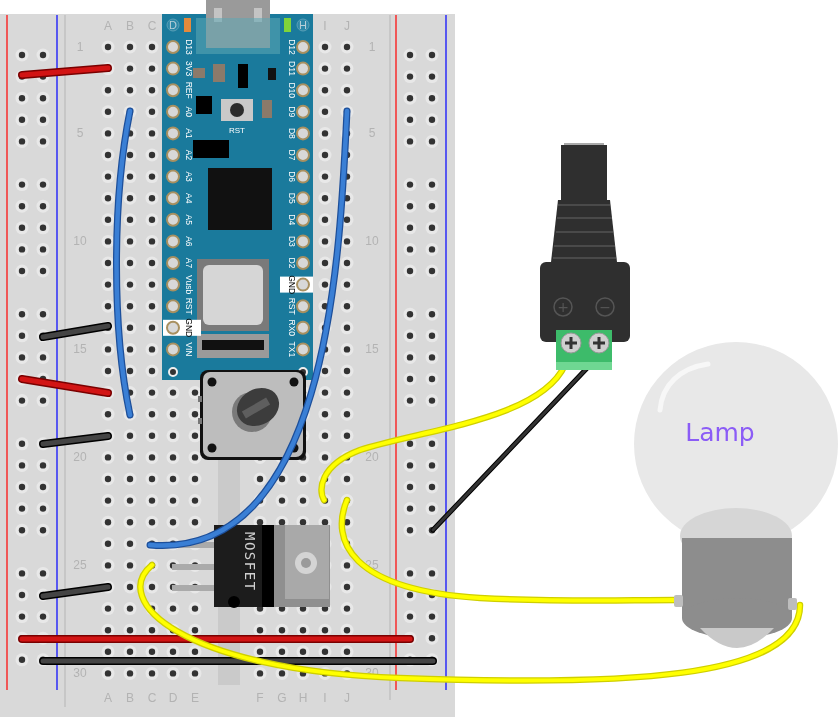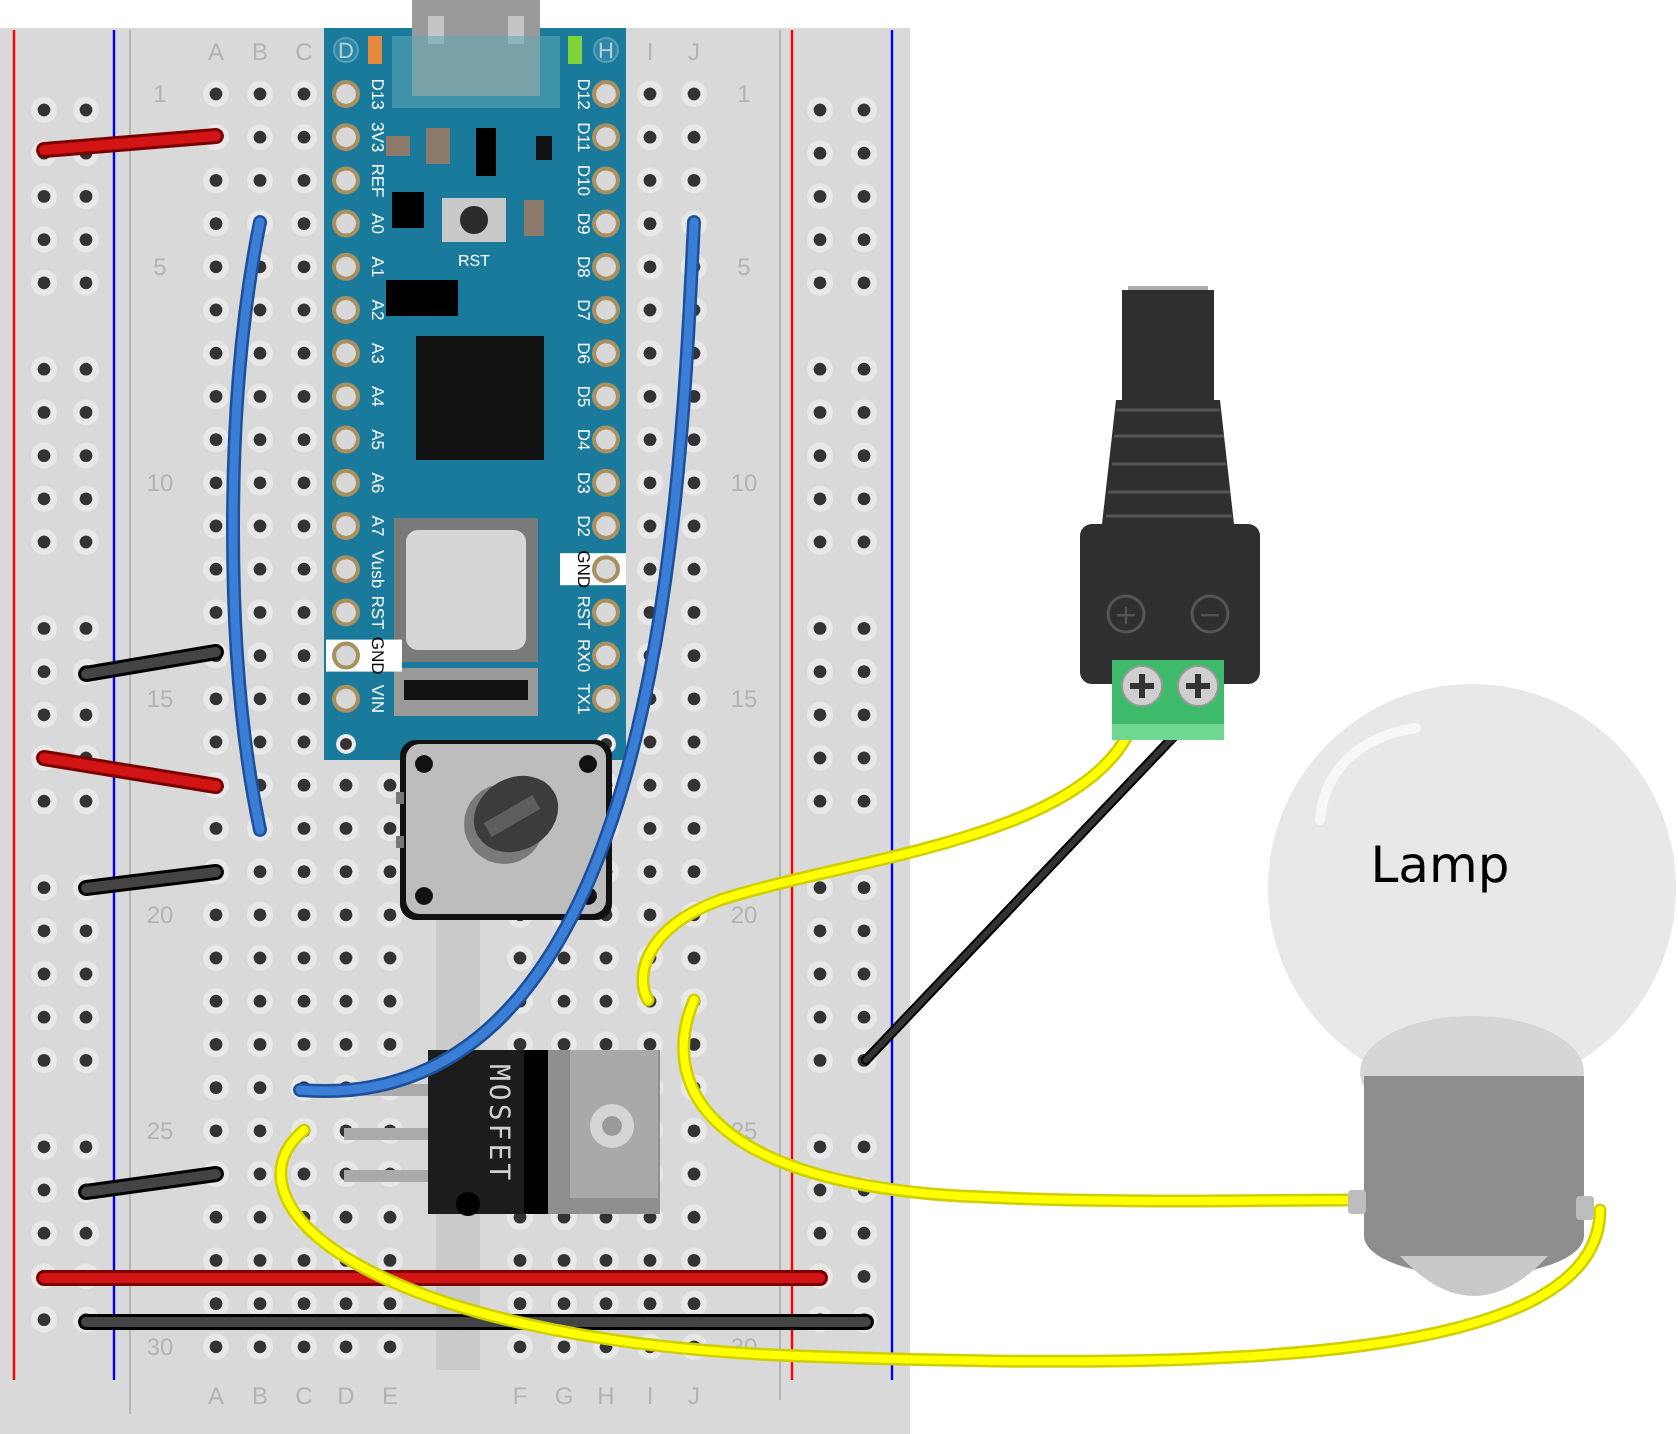--- a/index.html
+++ b/index.html
@@ -1,18 +1,18 @@
 <!DOCTYPE html>
 <html><head>
 <meta charset="utf-8">
 <style>
   html, body { margin: 0; padding: 0; background: #ffffff; }
   body { width: 839px; height: 717px; position: relative; overflow: hidden; font-family: "Liberation Sans", sans-serif; }
   #stage { position: absolute; left: 0; top: 0; width: 839px; height: 717px; }
-  .lamp-label { position: absolute; left: 660px; top: 418px; width: 120px; text-align: center; font-family: "DejaVu Sans", sans-serif; font-size: 25px; color: #000000; }
+  .lamp-label { position: absolute; left: 660px; top: 418px; width: 120px; text-align: center; font-family: "DejaVu Sans", sans-serif; font-size: 25px; color: #8b5cf6; }
 </style>
 </head>
 <body>
 
 <svg id="stage" width="839" height="717" viewBox="0 0 839 717" xmlns="http://www.w3.org/2000/svg">
 
   <rect x="0" y="14" width="455" height="703" fill="#d9d9d9"></rect>
 
   <line x1="7" y1="15" x2="7" y2="690" stroke="#ff0000" stroke-width="1.2"></line>
   <line x1="57" y1="15" x2="57" y2="690" stroke="#0000ff" stroke-width="1.2"></line>

